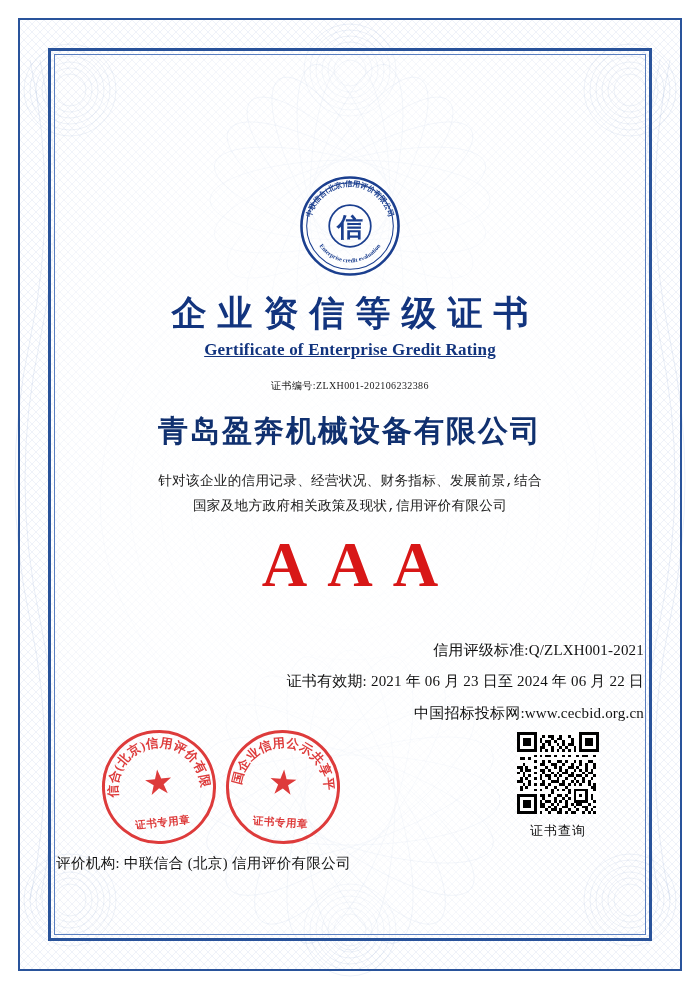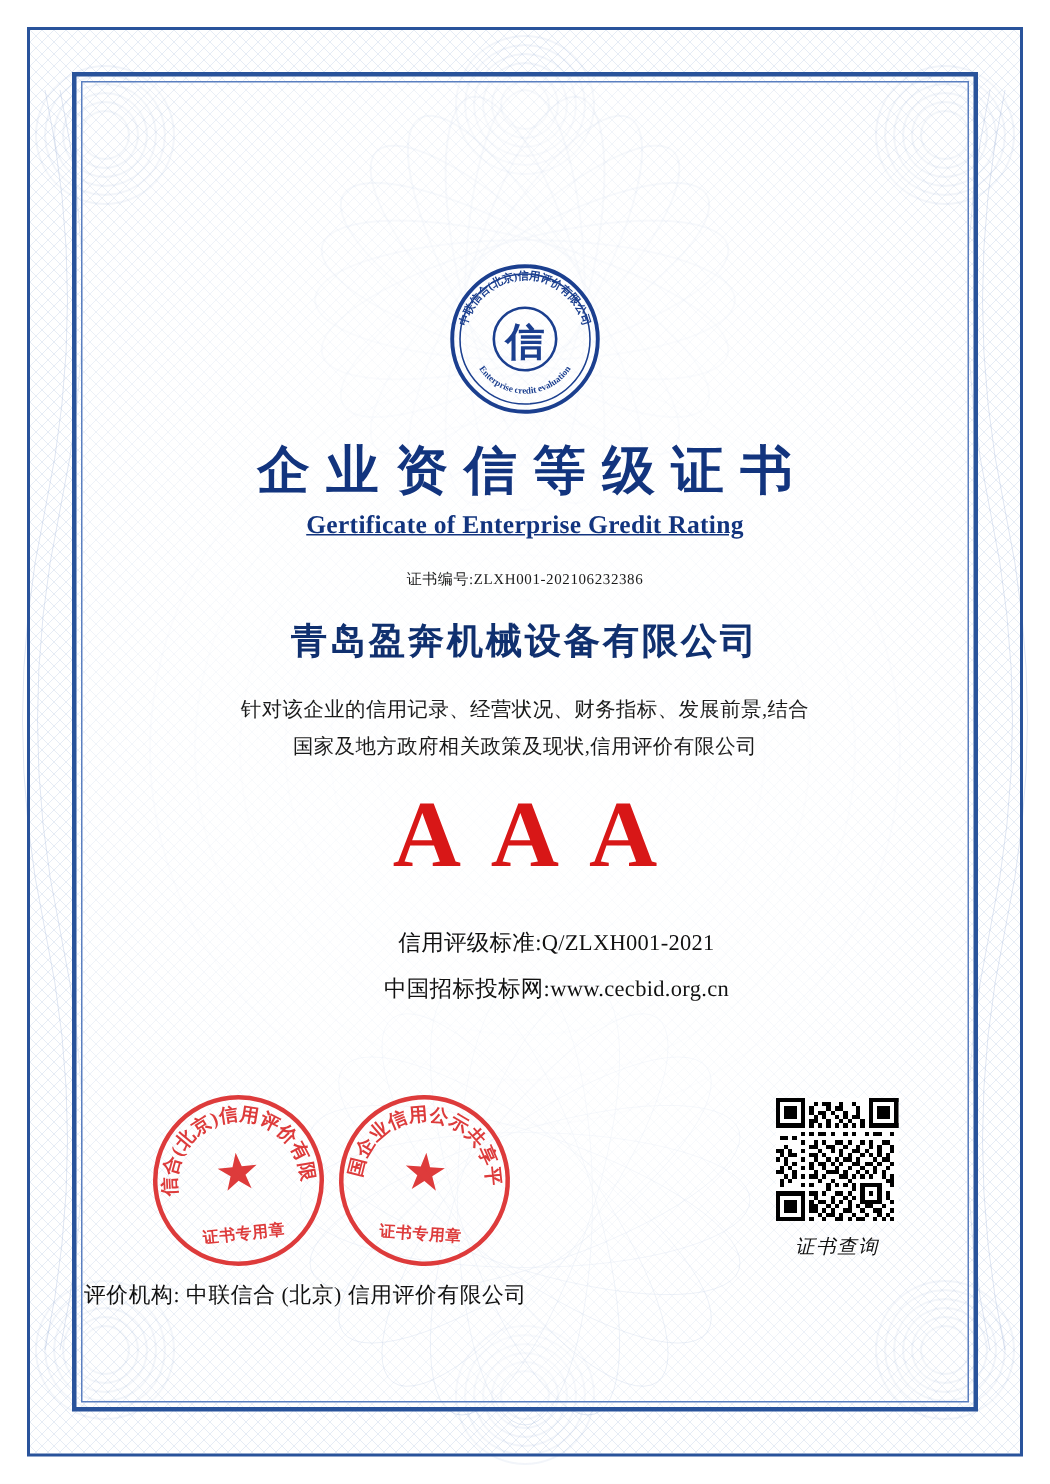--- a/index.html
+++ b/index.html
@@ -89,48 +89,49 @@
 
   .cert-no {
     margin-top: 19px;
     font-size: 10px;
     color: #1a1a1a;
     letter-spacing: 0.4px;
   }
 
   .company {
     margin-top: 18px;
-    font-size: 24px;
+    font-size: 30px;
     font-weight: bold;
     color: #10306f;
     letter-spacing: 2px;
   }
 
   .para {
     margin-top: 17px;
     font-size: 13.6px;
     color: #1a1a1a;
     line-height: 1.85;
     letter-spacing: 0.3px;
+    font-family: Liberation Mono, monospace;
   }
 
   .grade {
     margin-top: 8px;
     font-family: "Liberation Serif", "DejaVu Serif", serif;
     font-size: 63px;
     font-weight: bold;
     color: #d81717;
     letter-spacing: 20px;
     text-indent: 20px;
     line-height: 1.2;
   }
 
   .details {
-    margin-top: 20px;
-    text-align: center;
+    margin-top: 32px;
+    text-align: right;
     padding-left: 42px;
   }
   .detail-line {
     font-size: 15px;
     color: #111111;
     line-height: 2.08;
     letter-spacing: 0.2px;
     white-space: nowrap;
   }
 
@@ -197,21 +198,20 @@
     width: 82px;
     height: 82px;
     margin: 0 auto;
     display: block;
   }
   .qr-label {
     margin-top: 8px;
     font-size: 13px;
     color: #111;
     letter-spacing: 1px;
-    font-style: italic;
   }
 
   .issuer {
     position: absolute;
     left: 0;
     right: 0;
     top: 798px;
     text-align: left;
     font-size: 14.5px;
     color: #111;
@@ -402,20 +402,21 @@
 
     <div class="para">
       <div>针对该企业的信用记录、经营状况、财务指标、发展前景,结合</div>
       <div>国家及地方政府相关政策及现状,信用评价有限公司</div>
     </div>
 
     <div class="grade">AAA</div>
 
     <div class="details">
       <div class="detail-line">信用评级标准:Q/ZLXH001-2021</div>
+      <div class="detail-line">证书有效期: 2021 年 06 月 23 日至 2024 年 06 月 22 日</div>
       <div class="detail-line">中国招标投标网:www.cecbid.org.cn</div>
     </div>
 
     <div class="seals">
       <div class="seal seal-1">
         <svg class="seal-arc" viewBox="0 0 108 108" xmlns="http://www.w3.org/2000/svg">
           <defs>
               <path id="sealArc1" d="M 12,56 A 42,42 0 0 1 96,56"></path>
             </defs>
           <text font-family="&quot;Liberation Serif&quot;, serif" font-size="8" font-weight="bold" fill="#d92020">

